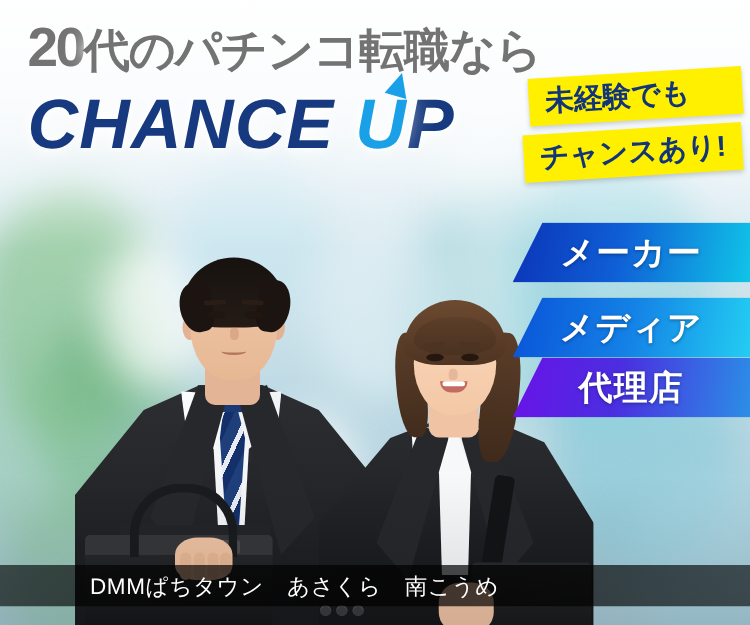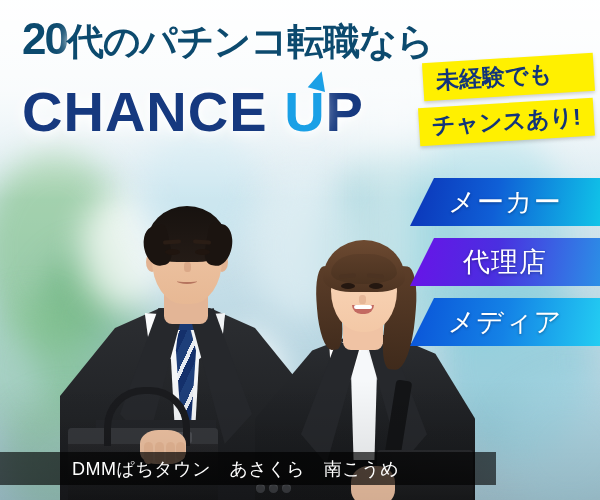--- a/index.html
+++ b/index.html
@@ -159,26 +159,26 @@
   .woman .bag2{position:absolute;left:122px;bottom:-20px;width:96px;height:70px;background:linear-gradient(180deg,#2a2b2e,#131416);border-radius:4px;}
 
   .people-shade{
     position:absolute;left:0;bottom:0;width:600px;height:120px;
     background:linear-gradient(180deg,rgba(0,0,0,0) 0%,rgba(0,0,0,.12) 100%);
   }
 
   
   .headline{position:absolute;left:22px;top:14px;width:420px;z-index:6;}
   .line1{
-    font-size:37px;font-weight:700;color:#0c4a6e;letter-spacing:-1px;white-space:nowrap;
+    font-size:37px;font-weight:700;color:#737373;letter-spacing:-1px;white-space:nowrap;
     text-shadow:0 0 7px rgba(255,255,255,.95),0 0 14px rgba(255,255,255,.9),0 0 22px rgba(255,255,255,.8);
   }
   .line1 .num{font-size:44px;letter-spacing:-2px;}
   .line2{
-    margin-top:16px;font-size:56px;font-weight:700;color:#16397f;
+    margin-top:4px;font-size:56px;font-weight:700;font-style:italic;color:#16397f;
     letter-spacing:1px;white-space:nowrap;line-height:1.05;
     text-shadow:0 0 8px rgba(255,255,255,.95),0 0 16px rgba(255,255,255,.9),0 0 26px rgba(255,255,255,.8);
   }
   .line2 .u{color:#1aa0e6;position:relative;display:inline-block;}
   .line2 .arrow{
     position:absolute;right:-2px;top:-12px;width:0;height:0;
     border-left:9px solid transparent;border-right:9px solid transparent;
     border-bottom:19px solid #1aa0e6;transform:rotate(16deg);
   }
 
@@ -194,32 +194,32 @@
 
   
   .cats{position:absolute;right:0;top:178px;z-index:7;}
   .cat{
     position:relative;width:190px;height:48px;margin-bottom:12px;margin-left:auto;
     clip-path:polygon(24px 0,100% 0,100% 100%,0 100%);
     display:flex;align-items:center;justify-content:center;
     box-shadow:0 2px 6px rgba(0,0,0,.22);
   }
   .cat span{
-    color:#fff;font-size:27px;font-weight:400;letter-spacing:1px;white-space:nowrap;
+    color:#fff;font-size:27px;font-weight:700;letter-spacing:1px;white-space:nowrap;
     text-shadow:0 1px 3px rgba(0,20,60,.45);
   }
   .cat.c1{background:linear-gradient(100deg,#0b34b8 0%,#0f5fd6 45%,#10c4e8 100%);}
   .cat.c2{background:linear-gradient(100deg,#4b14e0 0%,#2f44dd 45%,#17b9e9 100%);}
   .cat.c3{background:linear-gradient(100deg,#0b2fb4 0%,#1250cf 45%,#1a96e4 100%);}
   .cat.c4{background:linear-gradient(100deg,#6a12e8 0%,#4a2fe0 45%,#2b8fe6 100%);}
   .cat.c5{background:linear-gradient(100deg,#0a53d8 0%,#1482e6 50%,#23cdf2 100%);margin-bottom:0;}
 
   
   .caption{
-    position:absolute;left:0;bottom:15px;width:496px;height:33px;z-index:8;
+    position:absolute;left:0;bottom:15px;width:600px;height:33px;z-index:8;
     background:linear-gradient(90deg,rgba(0,0,0,.62) 0%,rgba(0,0,0,.72) 50%,rgba(0,0,0,.62) 100%);
     display:flex;align-items:center;
   }
   .caption .txt{
     color:#fff;font-size:18px;letter-spacing:.5px;white-space:nowrap;padding-left:72px;
   }
 </style>
 </head>
 <body>
 
@@ -320,25 +320,25 @@
 
   <div class="badges">
     <div class="badge b-a">未経験でも</div>
     <div class="badge b-b">チャンスあり!</div>
   </div>
 
   <div class="cats">
     <div class="cat c1">
         <span>メーカー</span>
       </div>
+    <div class="cat c5">
+        <span>メディア</span>
+      </div>
     <div class="cat c4">
         <span>代理店</span>
       </div>
-    <div class="cat c5">
-        <span>メディア</span>
-      </div>
   </div>
 
   <div class="caption">
     <div class="txt">DMMぱちタウン　あさくら　南こうめ</div>
   </div>
 
 </div>
 
 </body></html>

